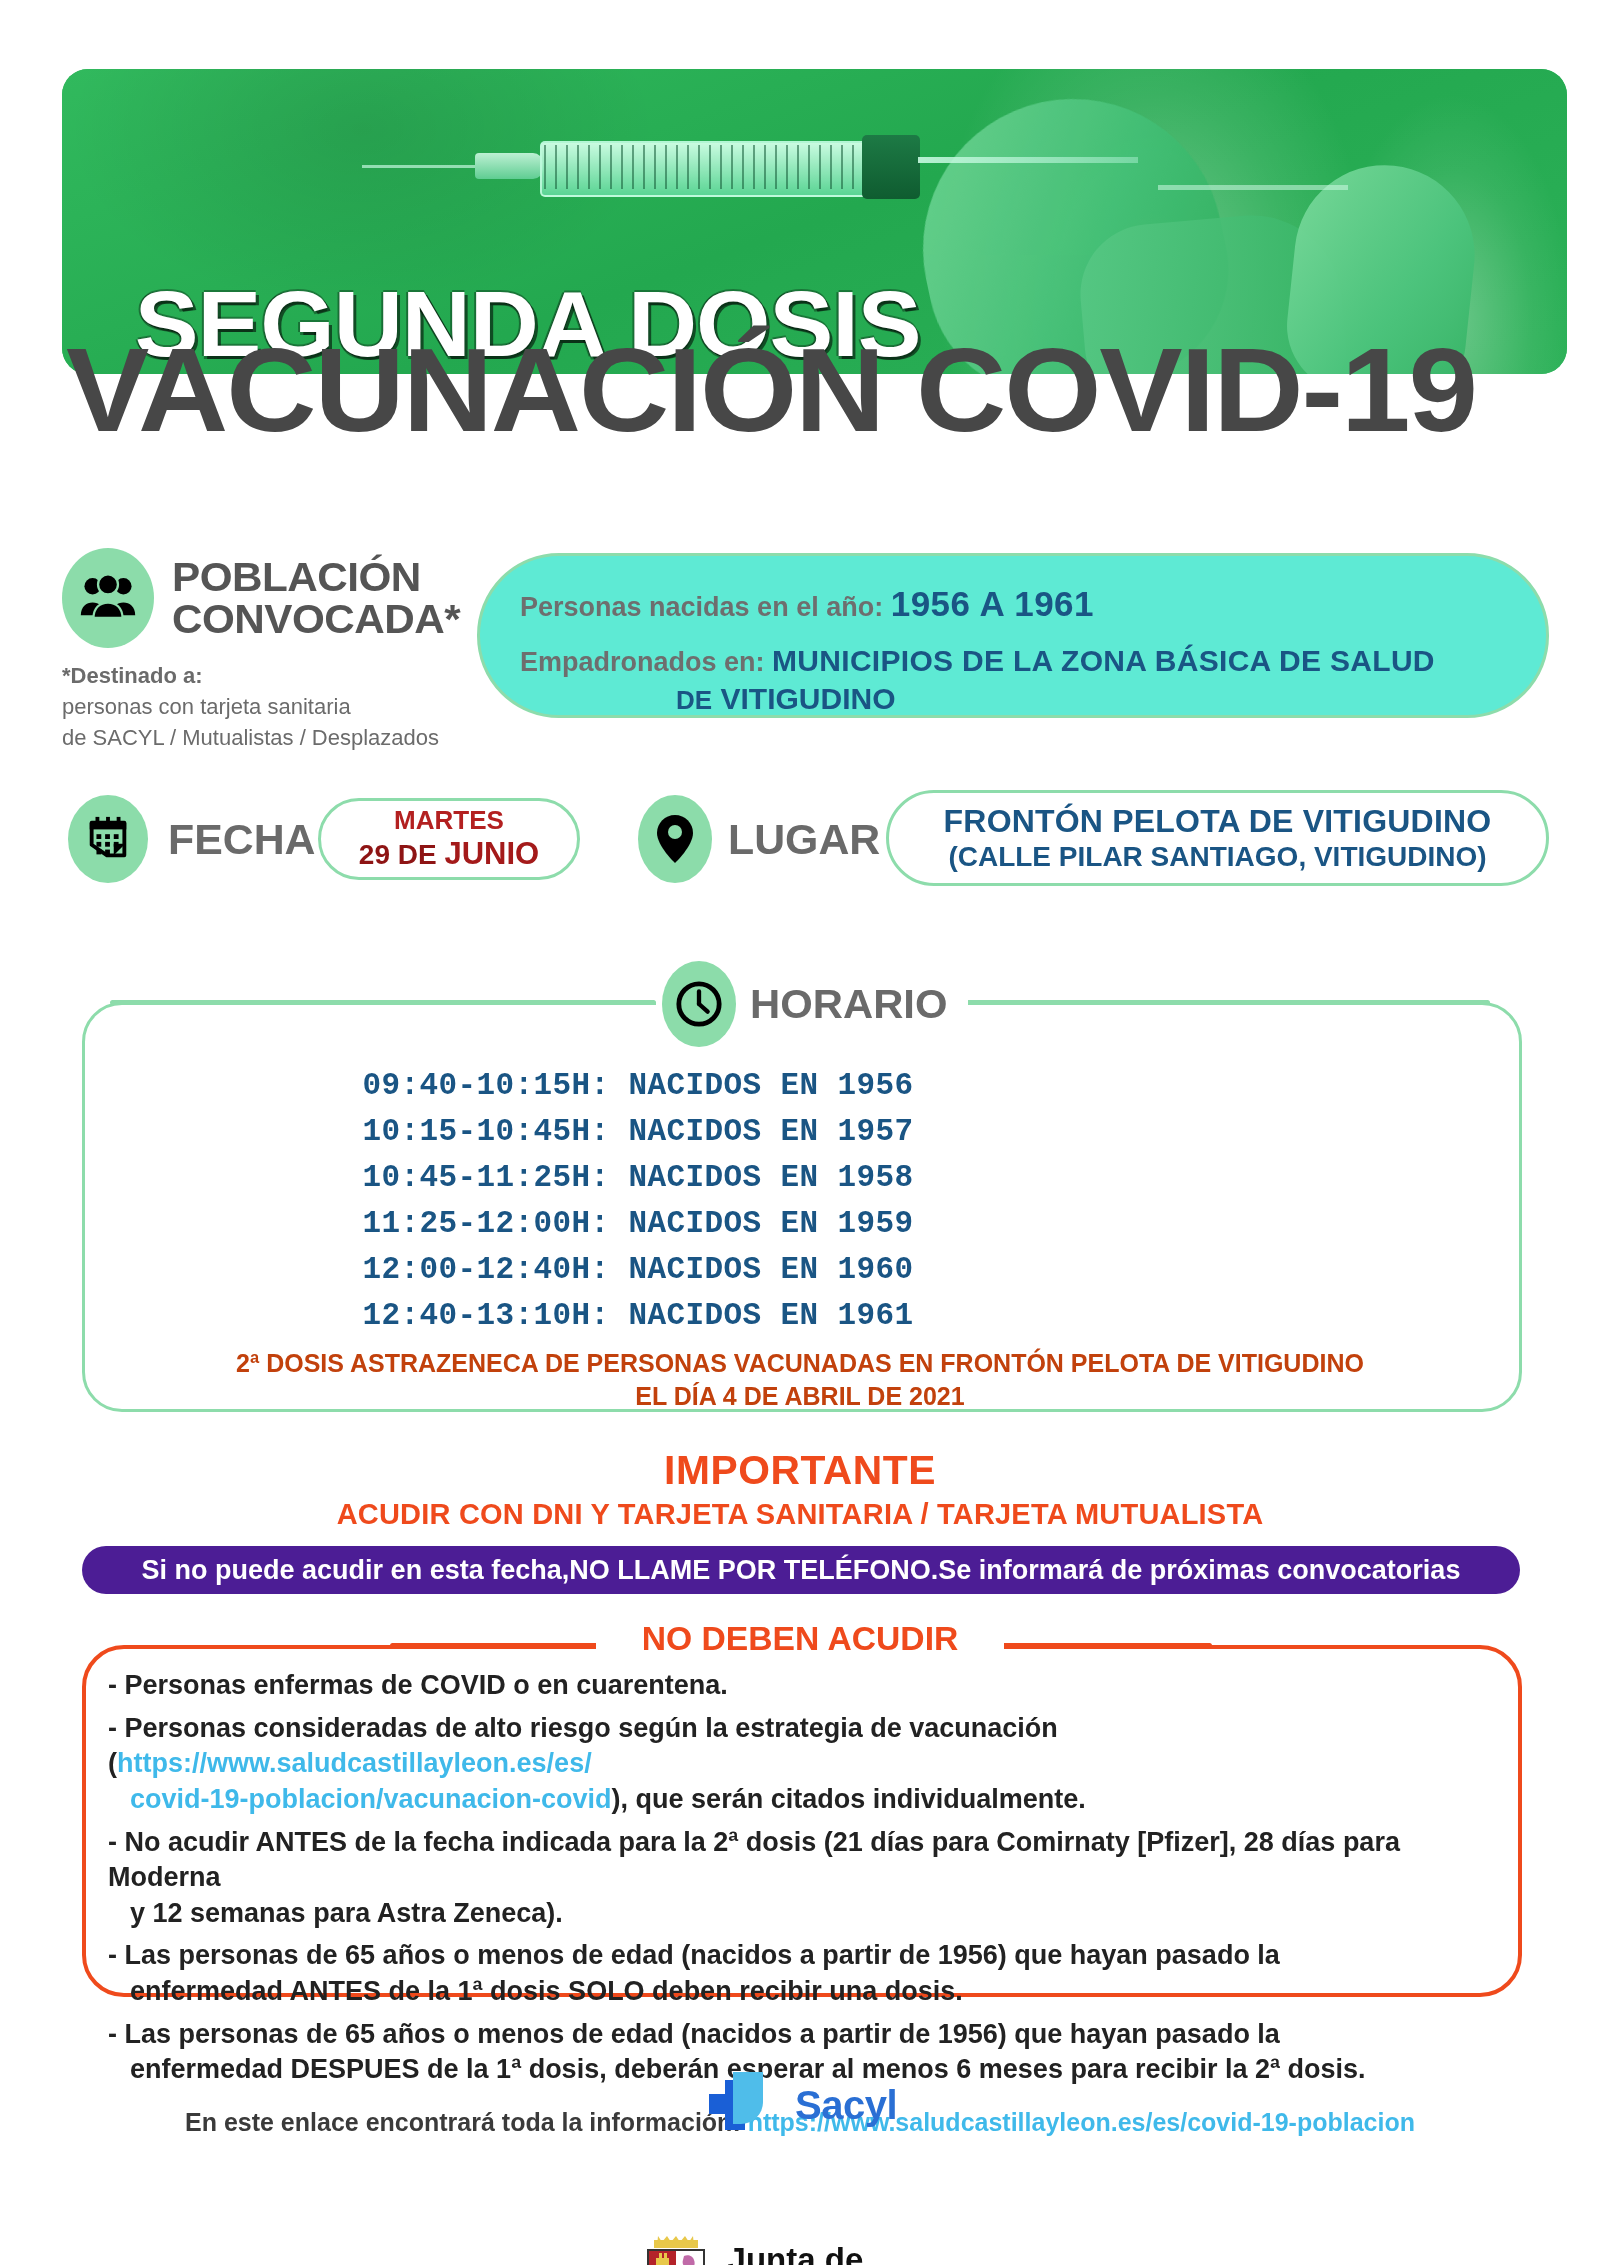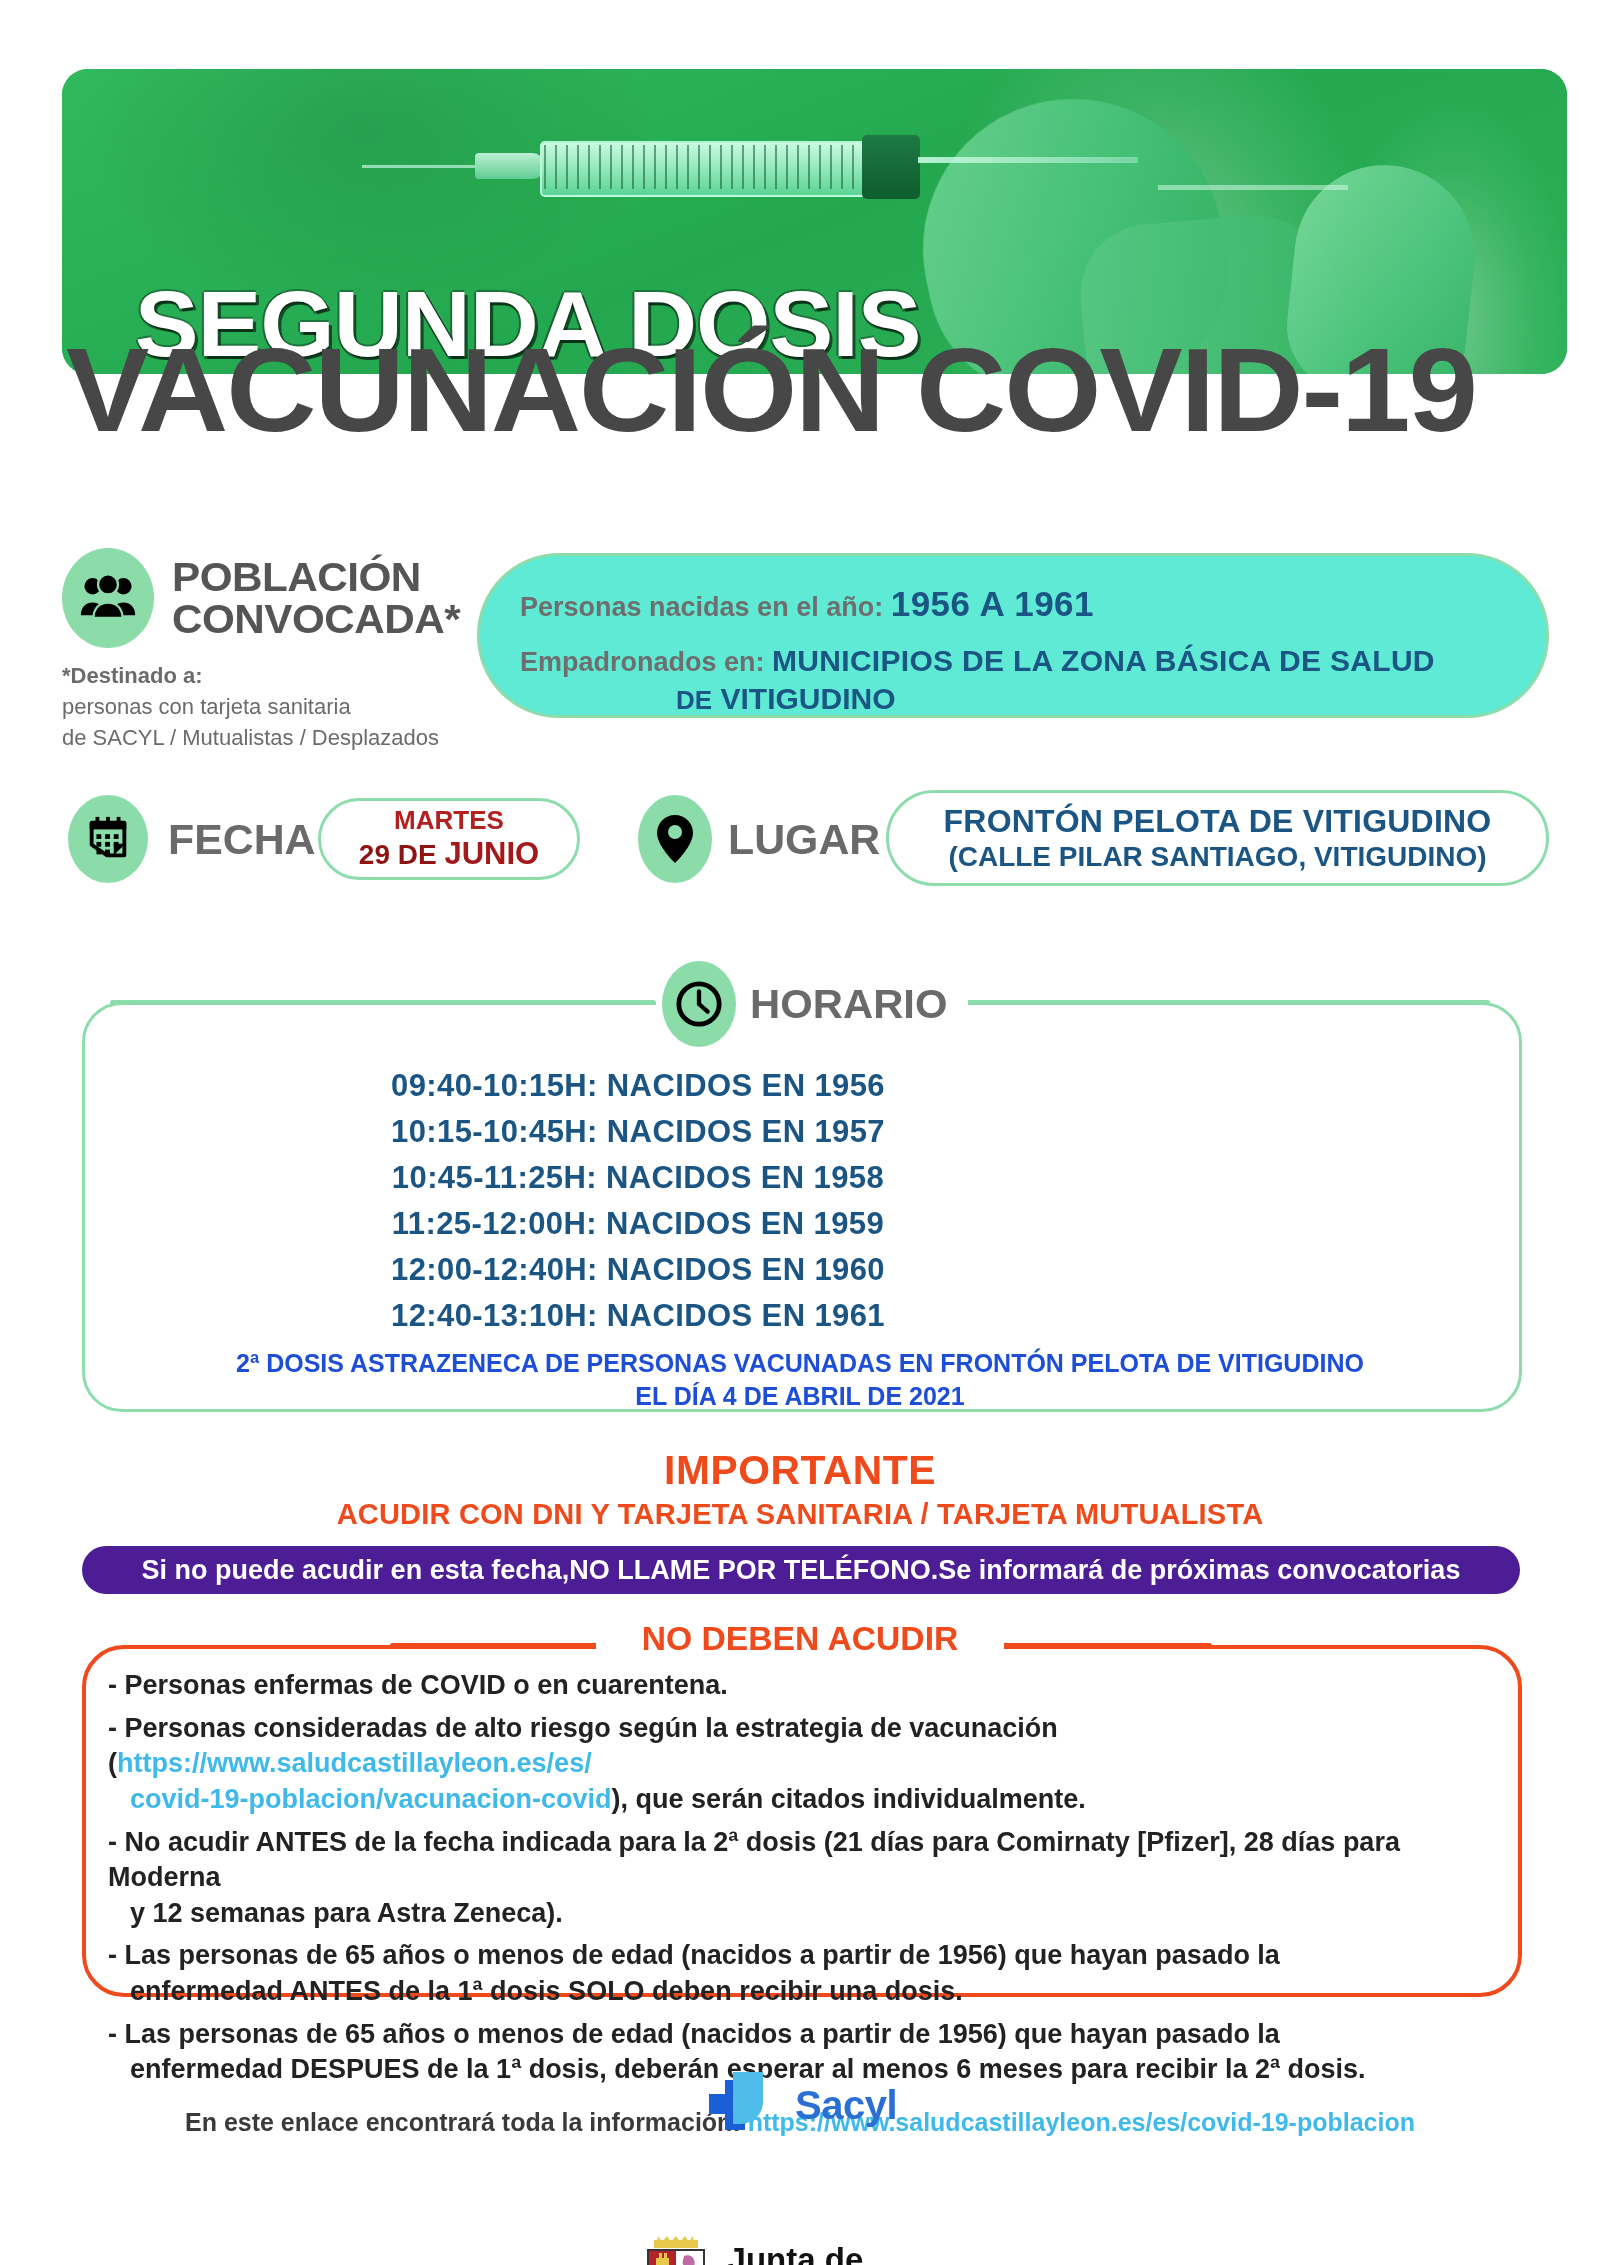--- a/index.html
+++ b/index.html
@@ -156,25 +156,25 @@
     display:flex;align-items:center;gap:14px;background:#fff;padding:0 6px;
   }
   .clock-icon{
     width:74px;height:86px;border-radius:50%;background:#8cdcaa;
     display:flex;align-items:center;justify-content:center;flex:none;
   }
   .horario-text{font-weight:bold;font-size:41px;color:#6a6a6a;transform:scaleX(1.02);transform-origin:left center;}
 
   .slot{
     position:absolute;left:0;width:1276px;text-align:center;
-    font-size:31px;color:#1a5584;font-weight:bold;letter-spacing:.4px;
+    font-size:31px;color:#1a5584;font-weight:bold;letter-spacing:.4px;font-family:Liberation Mono, monospace;
   }
   .notice-2a{
     position:absolute;left:0;width:1600px;text-align:center;
-    font-size:25px;color:#1d4ed8;font-weight:bold;line-height:1.3;
+    font-size:25px;color:#c2410c;font-weight:bold;line-height:1.3;
   }
 
   
   .importante{
     position:absolute;left:0;top:1448px;width:1600px;text-align:center;
     font-size:40px;font-weight:bold;color:#ef4a1c;letter-spacing:.5px;
     transform:scaleX(1.02);
   }
   .acudir{
     position:absolute;left:0;top:1498px;width:1600px;text-align:center;

